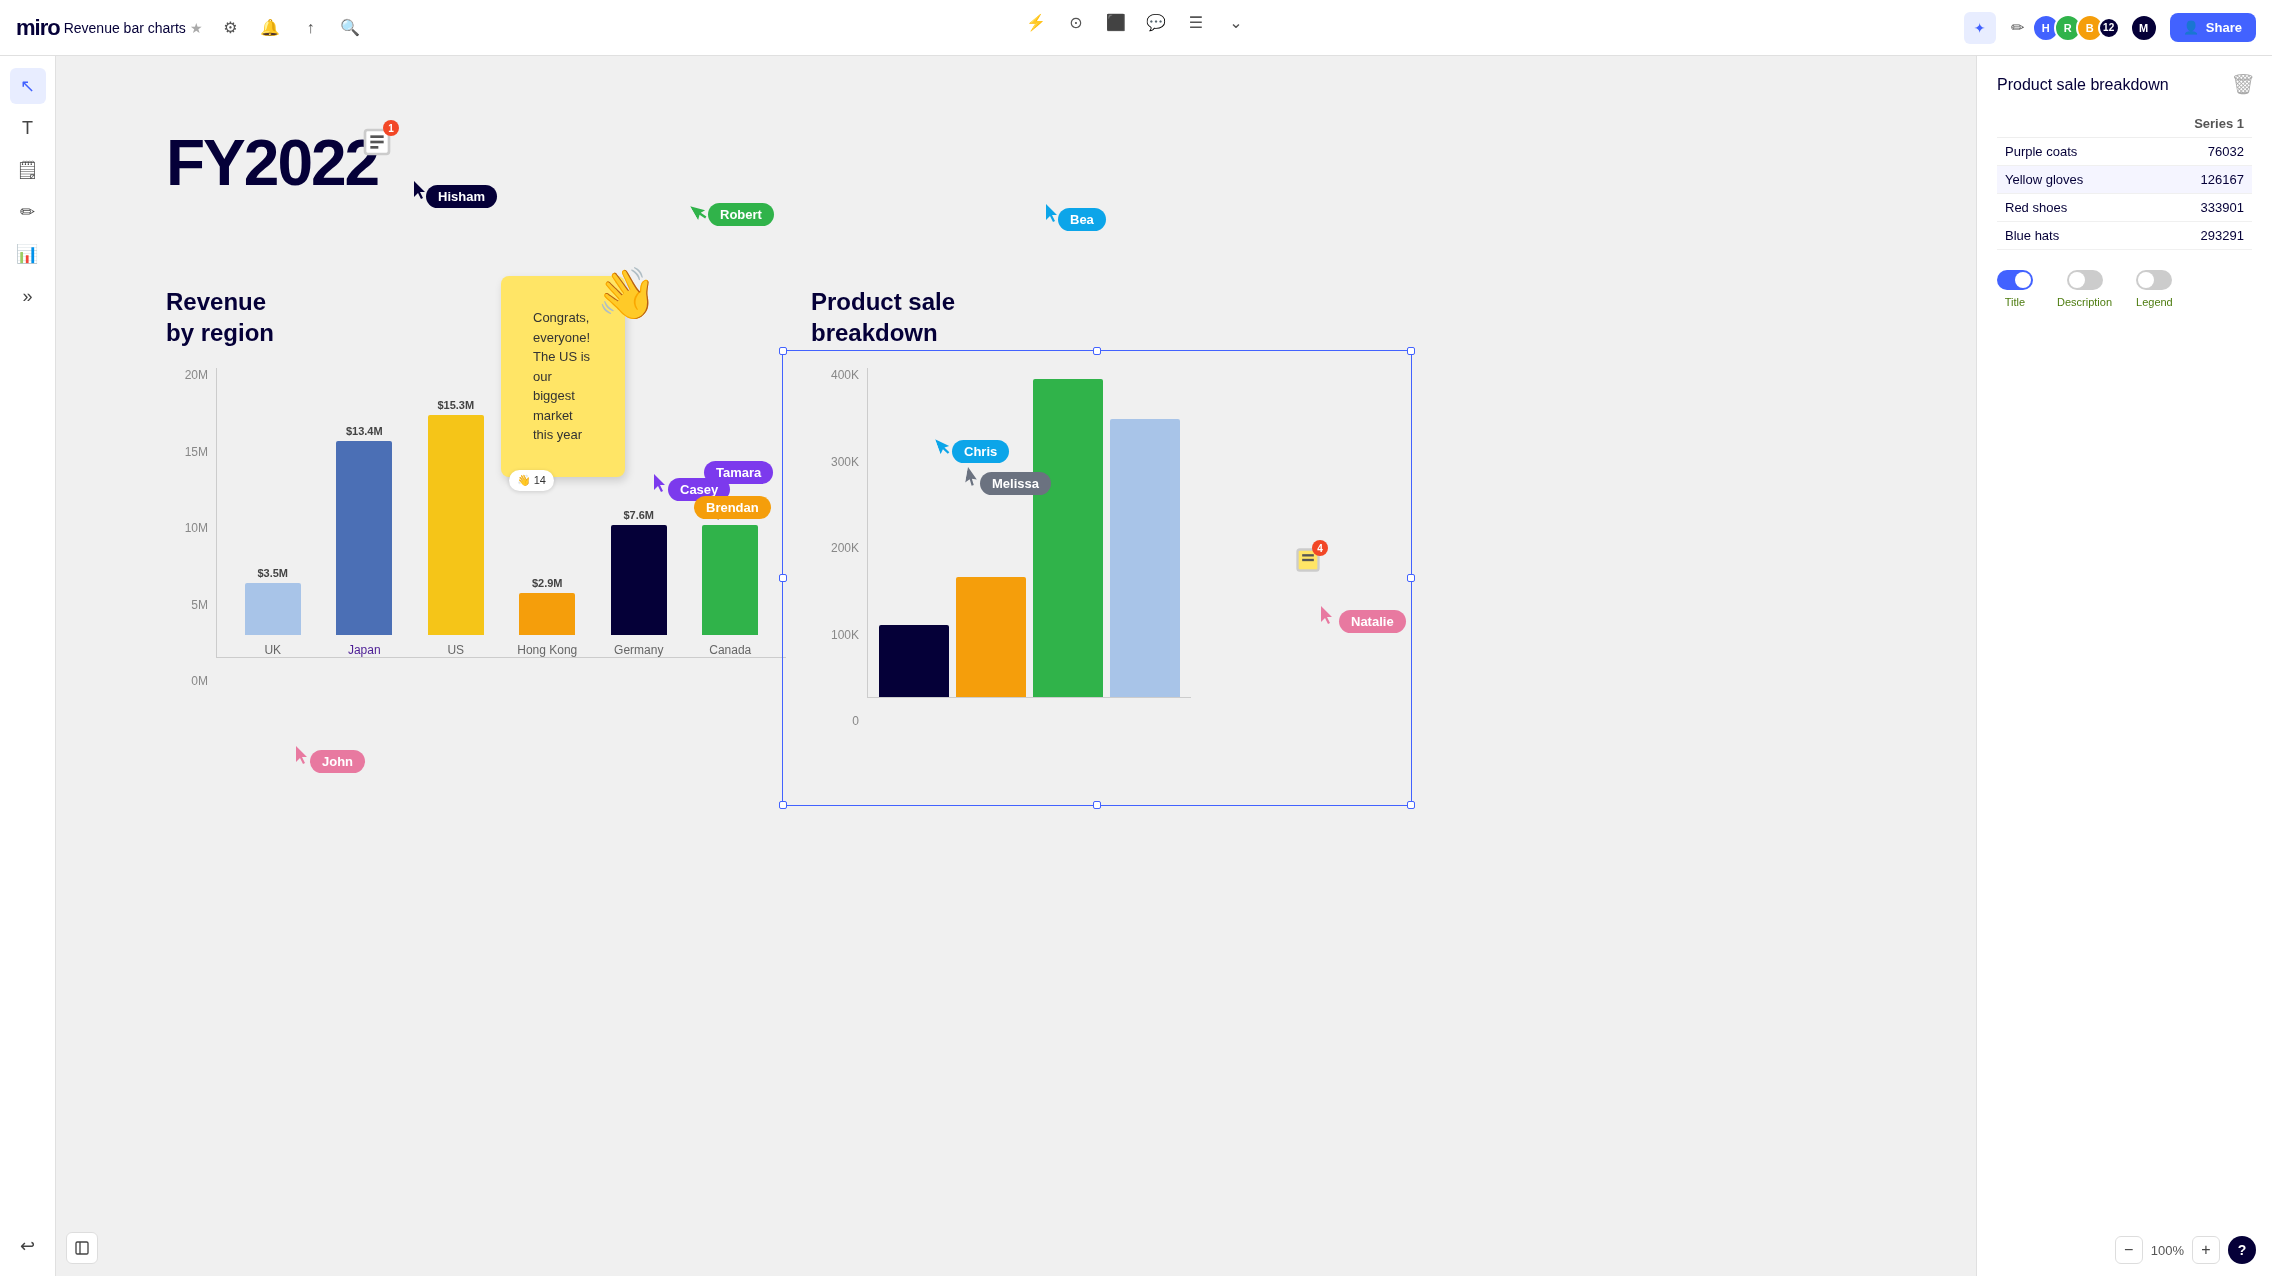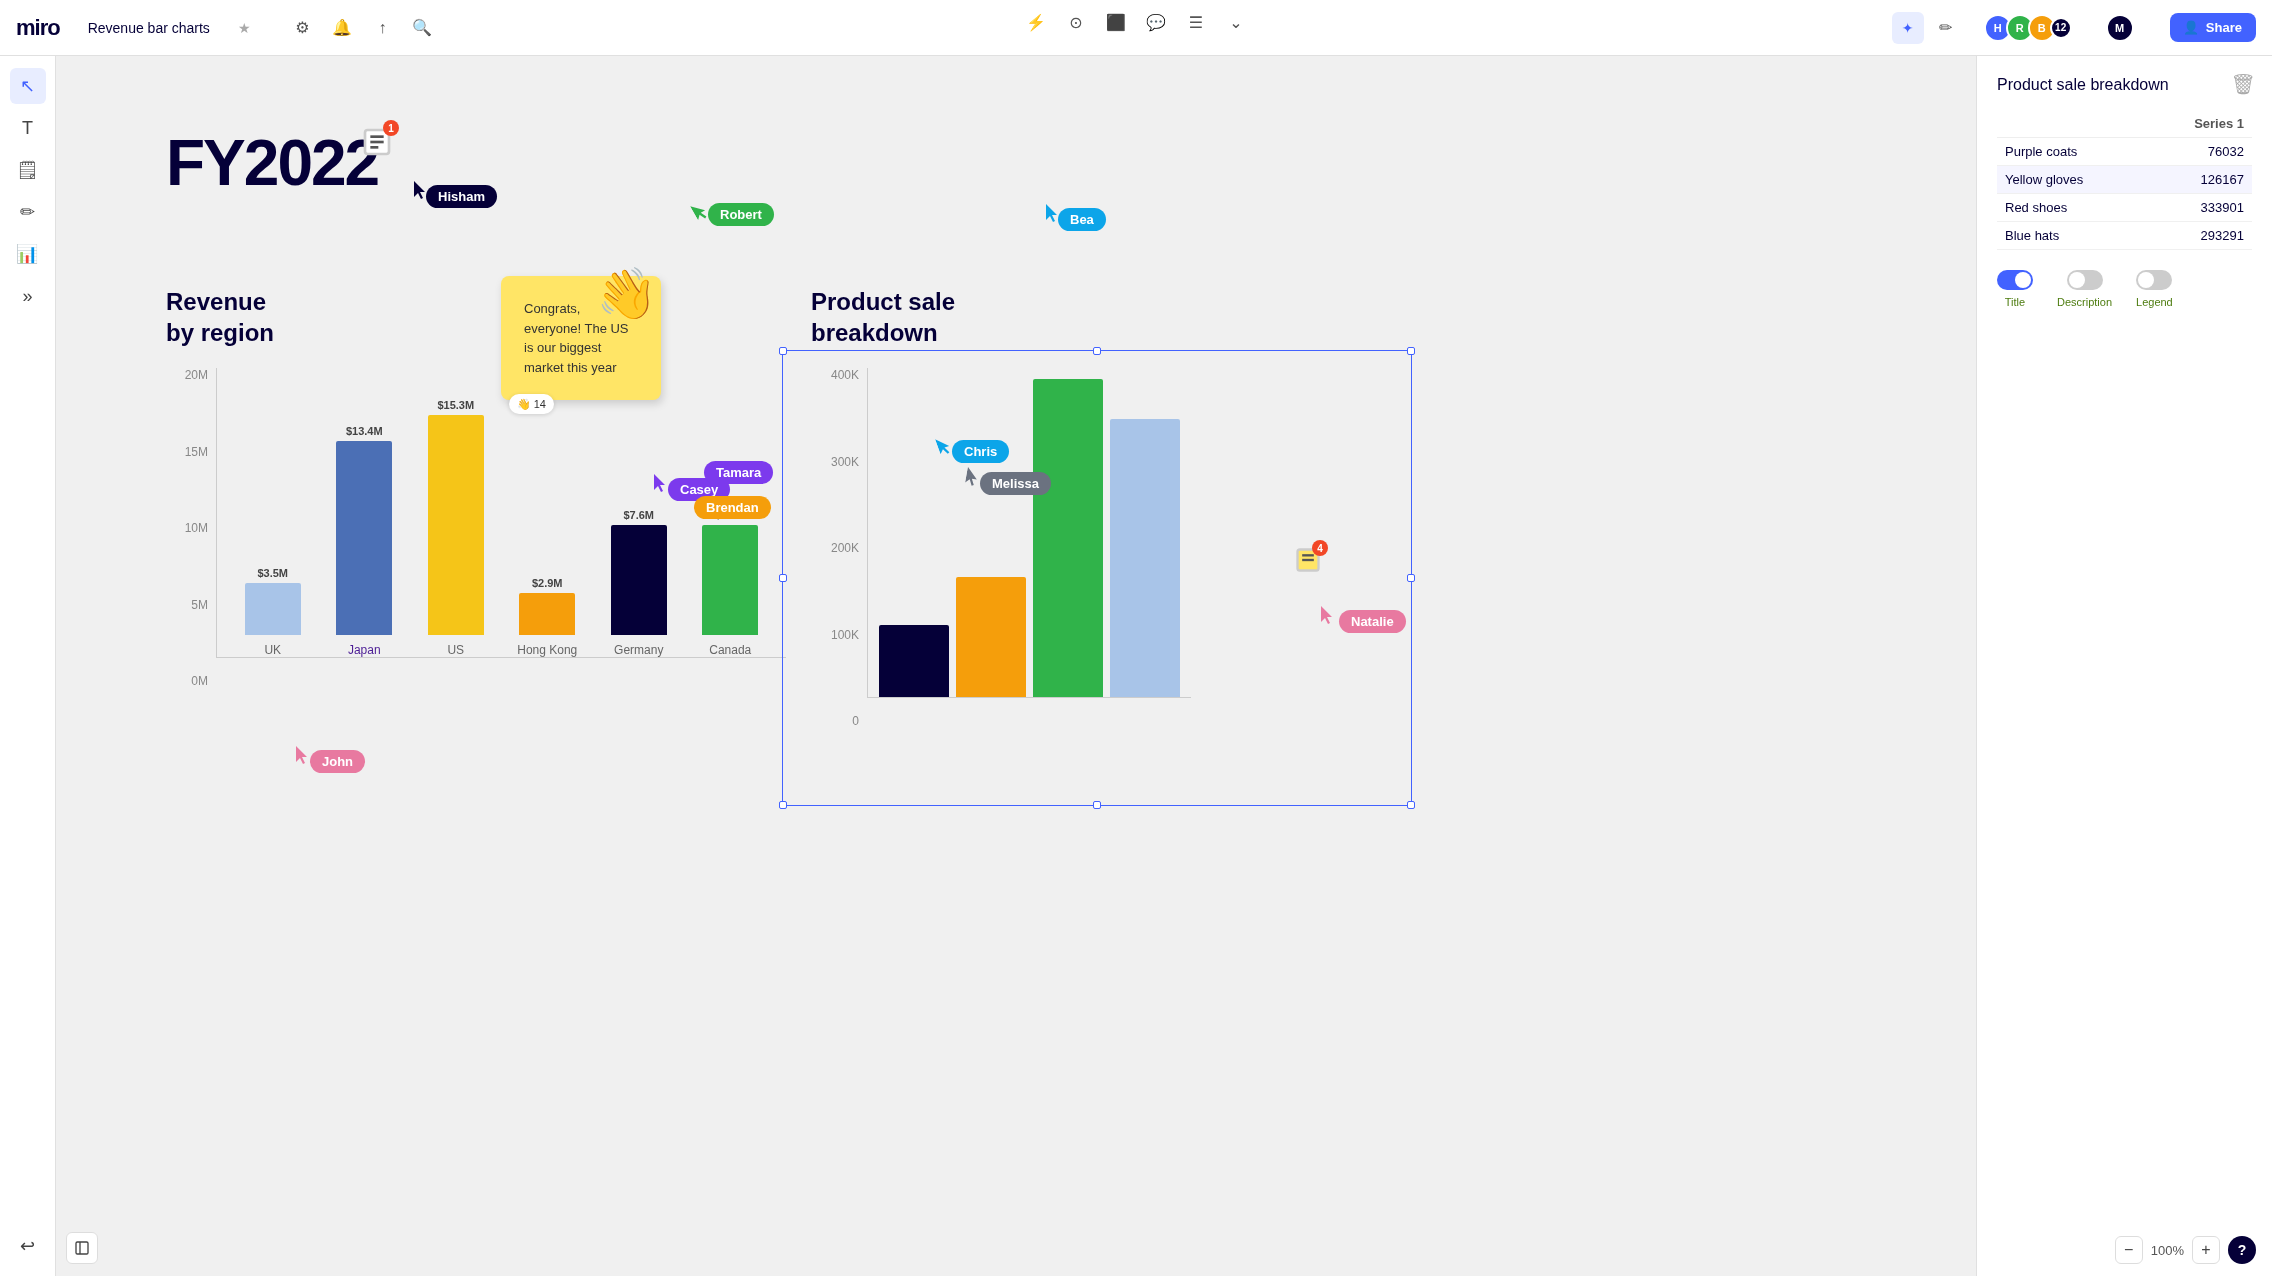--- a/index.html
+++ b/index.html
@@ -2,21 +2,21 @@
 <html><head>
   <meta charset="utf-8">
   <style>
     * { box-sizing: border-box; margin: 0; padding: 0; }
     body { font-family: -apple-system, BlinkMacSystemFont, 'Segoe UI', sans-serif; background: #f0f0f0; overflow: hidden; width: 2272px; height: 1276px; }
 
     
     #topbar {
       position: fixed; top: 0; left: 0; right: 0; height: 56px;
       background: #fff; border-bottom: 1px solid #e0e0e0;
-      display: flex; align-items: center; padding: 0 16px; gap: 28px; z-index: 100;
+      display: flex; align-items: center; padding: 0 16px; gap: 4px; z-index: 100;
     }
     #topbar .logo { font-size: 22px; font-weight: 900; color: #050038; letter-spacing: -1px; }
     #topbar .board-title { font-size: 14px; font-weight: 500; color: #050038; }
     #topbar .star { color: #aaa; font-size: 14px; }
     #topbar .top-icons { display: flex; gap: 8px; align-items: center; margin-left: 8px; }
     #topbar .top-icons span { width: 32px; height: 32px; display: flex; align-items: center; justify-content: center; border-radius: 6px; cursor: pointer; color: #555; font-size: 16px; }
     #topbar .spacer { flex: 1; }
     #topbar .right-icons { display: flex; gap: 6px; align-items: center; }
     #topbar .right-icons span { width: 32px; height: 32px; display: flex; align-items: center; justify-content: center; border-radius: 6px; cursor: pointer; color: #555; font-size: 16px; }
     #topbar .avatars { display: flex; align-items: center; }
@@ -78,22 +78,22 @@
     .sticky-note-icon { position: absolute; left: 305px; top: 62px; }
     .sticky-note-icon .note-badge { position: absolute; top: -6px; right: -6px; width: 16px; height: 16px; background: #f24726; border-radius: 50%; font-size: 10px; color: #fff; display: flex; align-items: center; justify-content: center; font-weight: 700; }
 
     
     .cursor-label { position: absolute; border-radius: 20px; padding: 4px 12px; font-size: 13px; font-weight: 600; color: #fff; white-space: nowrap; }
     .cursor-label::before { content: ''; width: 0; height: 0; position: absolute; }
 
     
     .sticky-congrats { 
       position: absolute; left: 445px; top: 220px; 
-      width: 160px; background: #ffe566; 
-      padding: 23px; border-radius: 8px;
+      width: 124px; background: #ffe566; 
+      padding: 32px; border-radius: 8px;
       box-shadow: 2px 4px 8px rgba(0,0,0,0.15);
       font-size: 13px; color: #333; line-height: 1.5;
     }
     .sticky-congrats .reaction-bar { 
       position: absolute; bottom: -14px; left: 8px;
       background: #fff; border-radius: 12px; padding: 2px 8px;
       font-size: 11px; box-shadow: 0 1px 4px rgba(0,0,0,0.15);
       display: flex; align-items: center; gap: 3px;
     }
 

